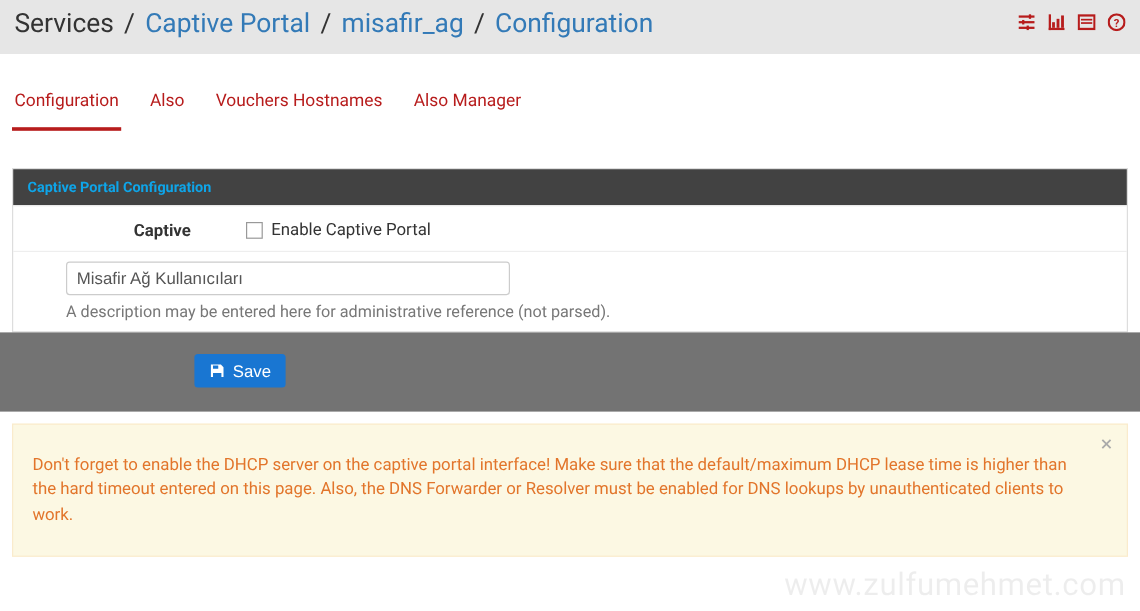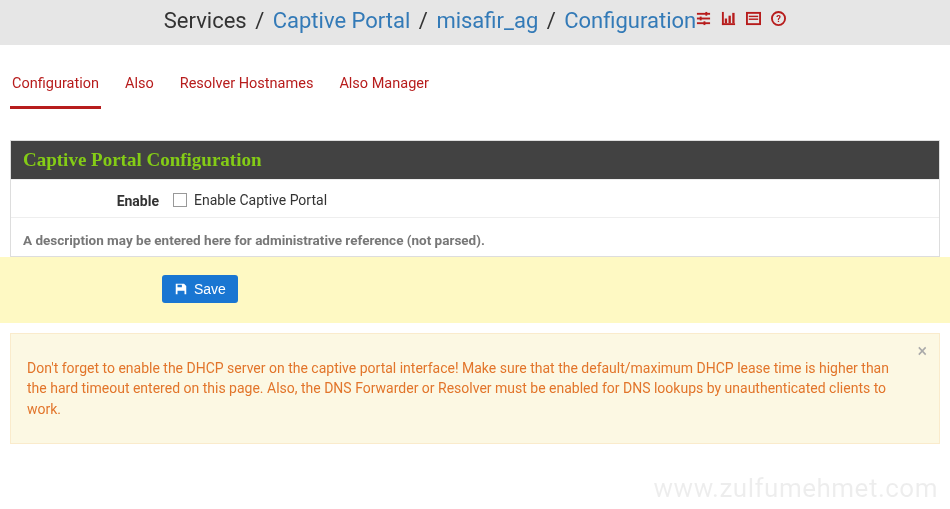--- a/index.html
+++ b/index.html
@@ -7,21 +7,21 @@
     font-family: -apple-system, "Segoe UI", Roboto, "Helvetica Neue", Arial, sans-serif;
     font-size: 14px;
     color: #333;
     background: #fff;
     width: 950px;
   }
   .page-header {
     background: #e6e6e6;
     padding: 8px 12px 12px;
     display: flex;
-    justify-content: center;
+    justify-content: space-between;
     align-items: center;
   }
   .breadcrumb {
     font-size: 22px;
     color: #333;
   }
   .breadcrumb a { text-decoration: none; }
   .bc-root { color: #333; }
   .bc-sep { color: #333; margin: 0 3px; }
   .bc-link { color: #337ab7; }
@@ -39,64 +39,63 @@
     color: #b71c1c;
     cursor: pointer;
     font-size: 14.5px;
     border-bottom: 3px solid transparent;
   }
   .tab.active { border-bottom-color: #b71c1c; }
 
   .panel { margin: 30px 10px 0; border: 1px solid #ddd; }
   .panel-heading {
     background: #424242;
-    color: #84cc16;
+    color: #0ea5e9;
     padding: 8px 12px;
-    font-size: 19px;
+    font-size: 12px;
     font-weight: bold;
-    font-family: Liberation Serif, serif;
   }
 
   .form-row {
     display: flex;
     padding: 8px 12px;
     border-top: 1px solid #eee;
     align-items: flex-start;
   }
   .form-row:first-of-type { border-top: none; }
   .form-label {
     width: 150px;
     text-align: right;
     padding-right: 14px;
     padding-top: 5px;
     font-weight: bold;
     color: #333;
   }
-  .form-field { flex: 1; }
+  .form-field { flex: 1; margin-left: 32px; }
 
   .checkbox-wrap { display: flex; align-items: center; gap: 7px; padding-top: 4px; }
   .checkbox-box {
     width: 14px; height: 14px;
     border: 1px solid #999;
     background: #fff;
     cursor: pointer;
   }
   .checkbox-label { color: #333; }
 
   .text-input {
     width: 370px;
     padding: 5px 8px;
     border: 1px solid #ccc;
     border-radius: 3px;
     font-size: 14px;
     color: #555;
   }
-  .help-text { color: #777; font-size: 13.5px; margin-top: 6px; font-weight: bold; }
-
-  .save-row { padding: 18px 8px 20px 162px; background:#fef9c3; }
+  .help-text { color: #777; font-size: 13.5px; margin-top: 6px; }
+
+  .save-row { padding: 18px 8px 20px 162px; background:#737373; }
   .btn-save {
     background: #1976d2;
     color: #fff;
     border: none;
     border-radius: 3px;
     padding: 6px 12px;
     font-size: 14px;
     cursor: pointer;
     display: inline-flex;
     align-items: center;
@@ -180,39 +179,40 @@
             <circle cx="8" cy="8" r="7" fill="none" stroke="currentColor" stroke-width="2"></circle>
             <text x="8" y="12" text-anchor="middle" font-size="10" font-weight="bold" fill="currentColor">?</text>
           </svg>
     </span>
   </div>
 </div>
 
 <div class="tabs">
   <div class="tab active">Configuration</div>
   <div class="tab">Also</div>
-  <div class="tab">Resolver Hostnames</div>
+  <div class="tab">Vouchers Hostnames</div>
   <div class="tab">Also Manager</div>
 </div>
 
 <div class="panel">
   <div class="panel-heading">Captive Portal Configuration</div>
 
   <div class="form-row">
-    <div class="form-label">Enable</div>
+    <div class="form-label">Captive</div>
     <div class="form-field">
       <div class="checkbox-wrap">
         <div class="checkbox-box"></div>
         <span class="checkbox-label">Enable Captive Portal</span>
       </div>
     </div>
   </div>
 
   <div class="form-row">
     <div class="form-field">
+      <input type="text" class="text-input" value="Misafir Ağ Kullanıcıları" style="">
       <div class="help-text">A description may be entered here for administrative reference (not parsed).</div>
     </div>
   </div>
 </div>
 
 <div class="save-row">
   <button class="btn-save">
     <svg viewBox="0 0 16 16">
           <path d="M2 2v12h12V4.5L11.5 2H2zm2 1h5v3H4V3zm4 11H4v-4h8v4h-4z"></path>
         </svg>

